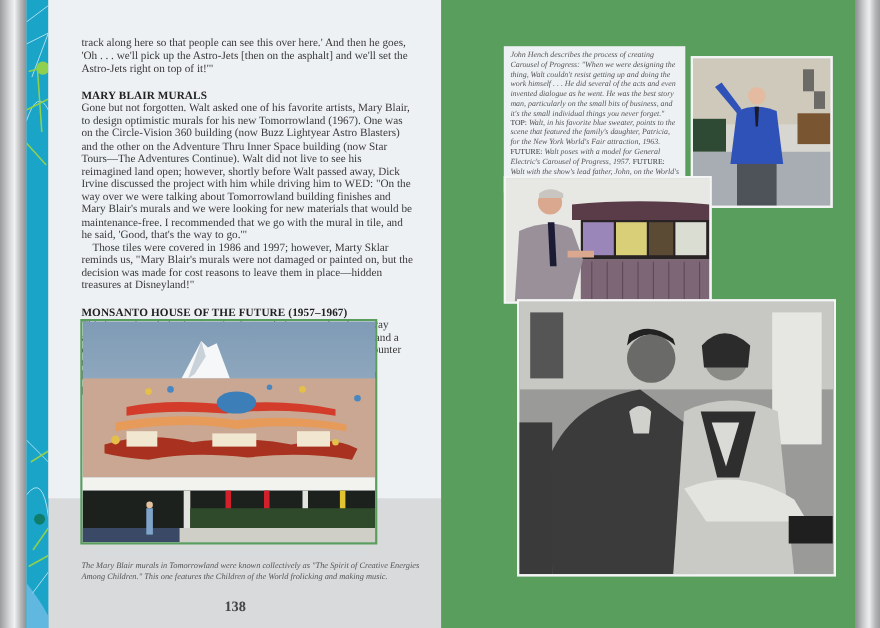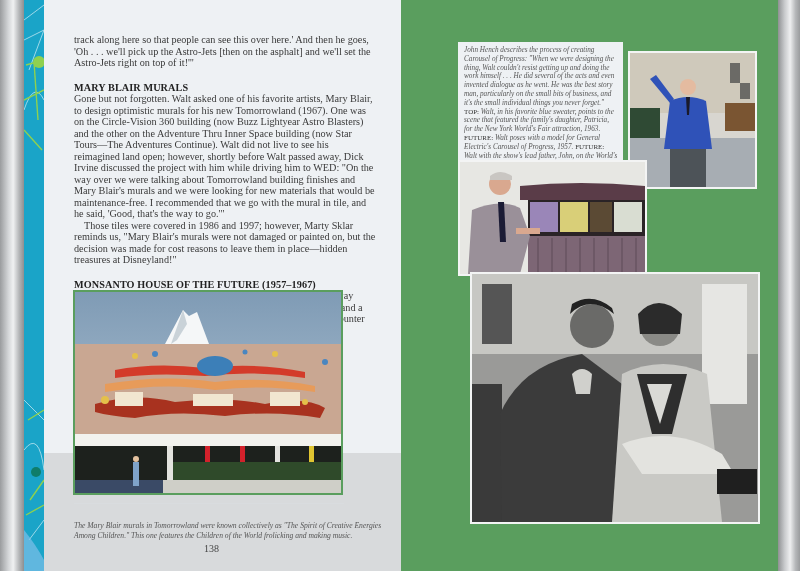--- a/index.html
+++ b/index.html
@@ -13,23 +13,23 @@
     .left-page { position: absolute; left: 44px; top: 0; width: 357px; height: 453px; background: #eef1f4; }
     .right-page { position: absolute; left: 401px; top: 0; width: 377px; height: 571px; background: #5a9e5e; }
 
     .body-text { position: absolute; left: 30px; top: 34px; width: 302px; font-size: 10.2px; line-height: 11.5px; color: #3a3a3a; text-align: left; }
     .body-text p { margin: 0; }
     .body-text p.indent { text-indent: 10px; }
     .body-text h3 { margin: 13px 0 0 0; font-size: 10.2px; font-weight: bold; color: #222; letter-spacing: 0.1px; }
 
     .photo-frame { position: absolute; border: 2px solid #5a9e5e; overflow: hidden; }
     .mural-photo { left: 29px; top: 290px; width: 266px; height: 201px; }
-    .caption-left { position: absolute; left: 30px; top: 521px; width: 310px; font-size: 7.6px; line-height: 9.5px; font-style: italic; color: #555; }
+    .caption-left { position: absolute; left: 30px; top: 509px; width: 310px; font-size: 7.6px; line-height: 9.5px; font-style: italic; color: #555; }
     .rule-left { position: absolute; left: 30px; top: 503px; width: 270px; height: 1px; background: #d9dcdf; }
-    .folio { position: absolute; left: 160px; top: 543px; font-size: 10px; font-weight: normal; color: #444; }
+    .folio { position: absolute; left: 160px; top: 543px; font-size: 13px; font-weight: bold; color: #444; }
 
     .caption-box { position: absolute; left: 57px; top: 42px; width: 154px; padding: 4px 5px 6px 6px; background: #eef1f4; font-size: 7.2px; line-height: 8.8px; font-style: italic; color: #555; }
     .caption-box .sc { font-style: normal; font-variant: small-caps; font-weight: normal; color: #333; font-size: 7px; }
     .white-frame { position: absolute; border: 2px solid #f3f4f4; overflow: hidden; background: #ddd; }
     .photo-top { left: 227px; top: 51px; width: 125px; height: 134px; }
     .photo-middle { left: 57px; top: 160px; width: 185px; height: 112px; }
     .photo-bottom { left: 69px; top: 272px; width: 286px; height: 248px; }
     svg { display: block; }
   </style>
 </head>

